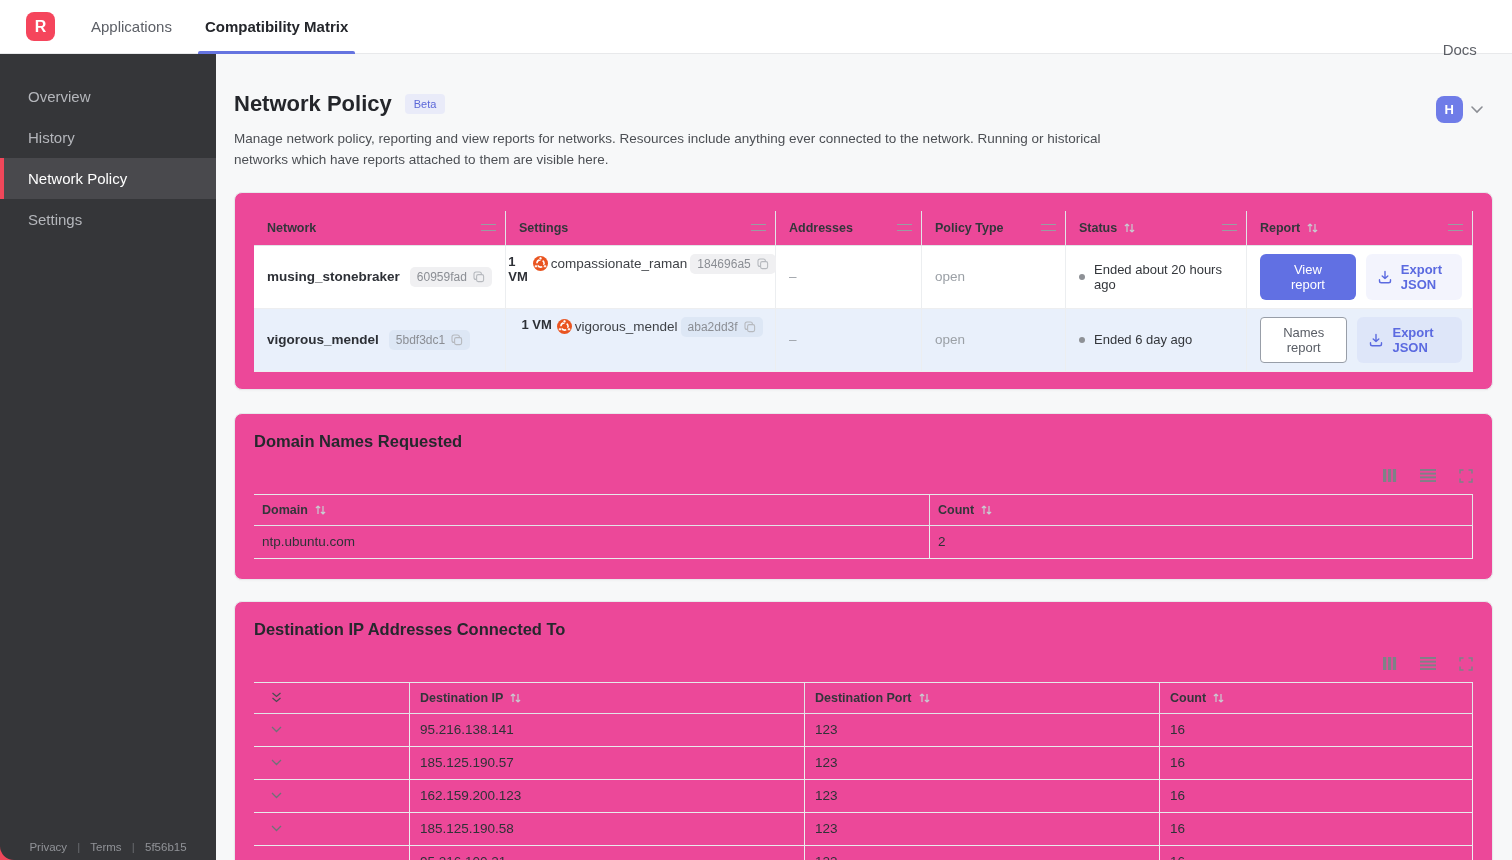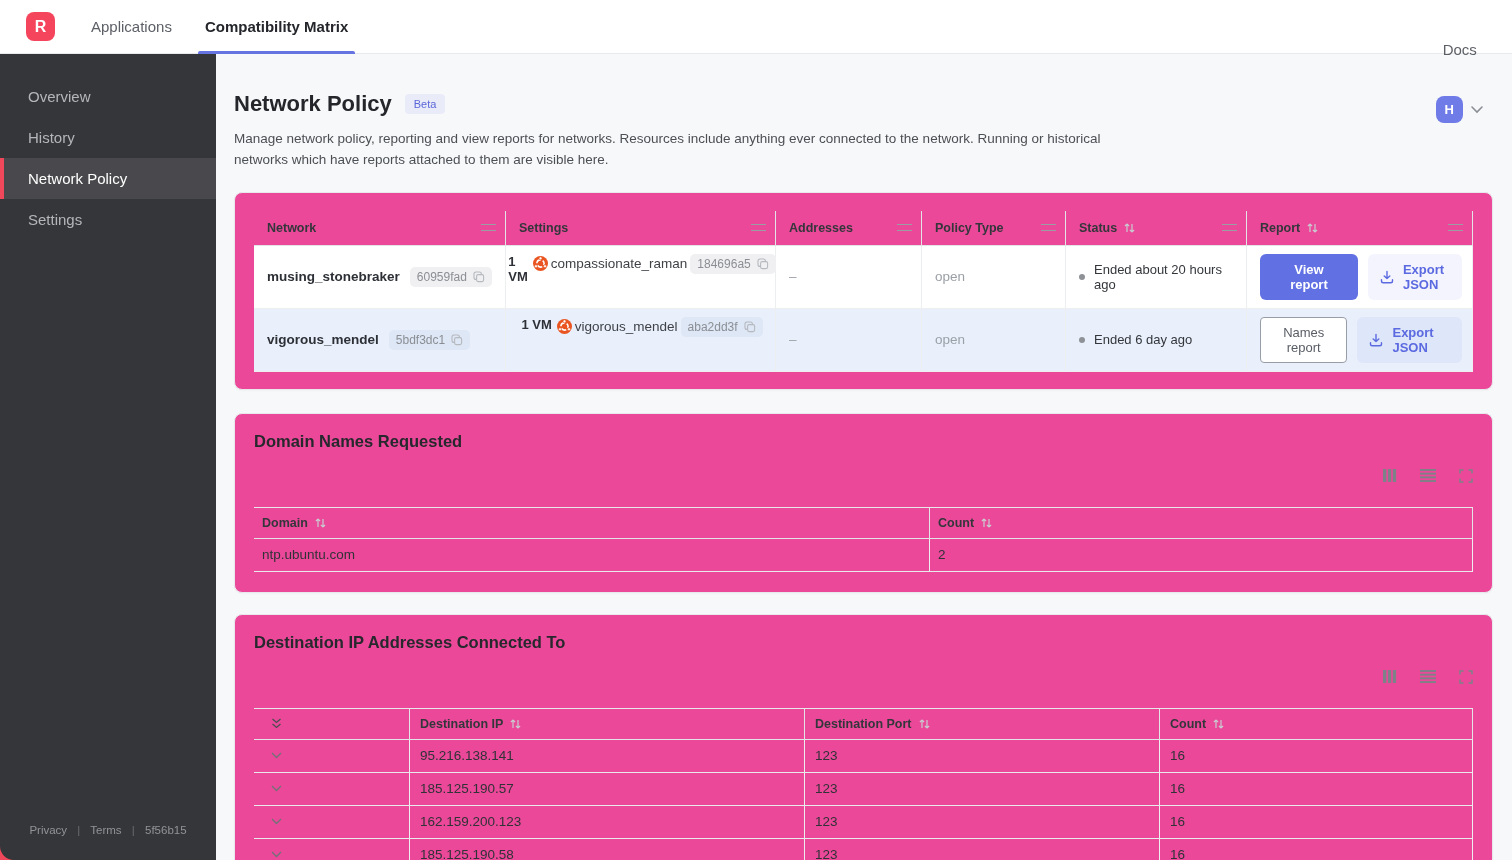--- a/index.html
+++ b/index.html
@@ -25,21 +25,21 @@
 
   
   .red-bubble { position:fixed; left:-9px; bottom:-9px; width:24px; height:24px; border-radius:50%;
     background:#f0475a; z-index:1; }
   .sidebar { position:fixed; top:54px; left:0; bottom:0; width:216px; background:#353639;
     z-index:2; border-bottom-left-radius:14px; }
   .side-list { padding-top:22px; }
   .side-item { height:41px; display:flex; align-items:center; padding-left:28px; font-size:15px;
     color:#b4b6bb; cursor:pointer; }
   .side-item.active { background:#49494d; color:#fff; border-left:4px solid #f0475a; padding-left:24px; }
-  .side-footer { position:absolute; bottom:24px; left:0; width:100%; text-align:center;
+  .side-footer { position:absolute; bottom:7px; left:0; width:100%; text-align:center;
     font-size:11.5px; color:#919398; }
   .side-footer .sep { color:#6a6c70; margin:0 7px; }
   .side-footer .flink { cursor:pointer; }
 
   
   .main { position:absolute; top:54px; left:216px; right:0; bottom:0; overflow:hidden;
     background:#f7f8f9; padding:0 19px 0 18px; }
   .page-head { margin-top:37px; display:flex; align-items:center; gap:13px; }
   .page-title { font-size:22px; font-weight:bold; color:#24262b; }
   .beta-badge { background:#e9ebf9; color:#5b67d8; font-size:11px; padding:4px 9px; border-radius:4px; }
@@ -72,29 +72,29 @@
   .net-name { font-weight:bold; color:#2d3036; }
   .pill { display:inline-flex; align-items:center; gap:6px; background:#f0f0f2; border-radius:5px;
     padding:3px 7px; font-size:12px; color:#8b8e94; white-space:nowrap; }
   .nrow.selected .pill { background:#dde7f5; }
   .cicon { display:flex; cursor:pointer; }
   .vm-label { font-weight:bold; font-size:13px; color:#2d3036; }
   .res-line { display:flex; align-items:center; gap:3px; color:#3f4247; }
   .muted { color:#9ba0a6; }
   .status-cell { gap:9px; color:#33363b; font-size:13px; }
   .dot { width:6px; height:6px; border-radius:50%; background:#8e9196; flex:none; }
-  .btn-primary { background:#6170e3; color:#fff; font-size:13px; font-weight:bold; border:none;
+  .btn-primary { background:#6170e3; color:#fff; font-size:13px; font-weight:normal; border:none;
     border-radius:6px; padding:8px 25px; cursor:pointer; font-family:inherit; }
   .btn-secondary { background:#fff; color:#595d65; font-size:13px; border:1px solid #989ea8;
     border-radius:4px; padding:7px 12px; cursor:pointer; font-family:inherit; }
   .export-pill { display:inline-flex; align-items:center; gap:9px; background:rgba(97,112,227,.08);
     border-radius:6px; padding:8px 12px; color:#5b6ae0; font-size:13px; font-weight:bold; cursor:pointer; }
 
   
-  .stable { margin-top:23px; border-top:1px solid #e7e8ea;text-align:center; }
+  .stable { margin-top:10px; border-top:1px solid #e7e8ea;text-align:center; }
   .shead, .srow { display:grid; }
   .domain-grid { grid-template-columns:676px 1fr; }
   .dest-grid { grid-template-columns:156px 395px 355px 1fr; }
   .sh-cell { height:30px; display:flex; align-items:center; gap:6px; padding-left:8px;
     font-size:12.5px; font-weight:bold; color:#33363b; border-right:1px solid #e2e4e7; cursor:pointer; }
   .shead { border-bottom:1px solid #e2e4e7; }
   .srow { height:33px; border-bottom:1px solid #e9eaec; }
   .s-cell { display:flex; align-items:center; padding-left:8px; font-size:13.5px; color:#2f3237;
     border-right:1px solid #eceef0; }
   .dest-grid .sh-cell, .dest-grid .s-cell { padding-left:10px; }

